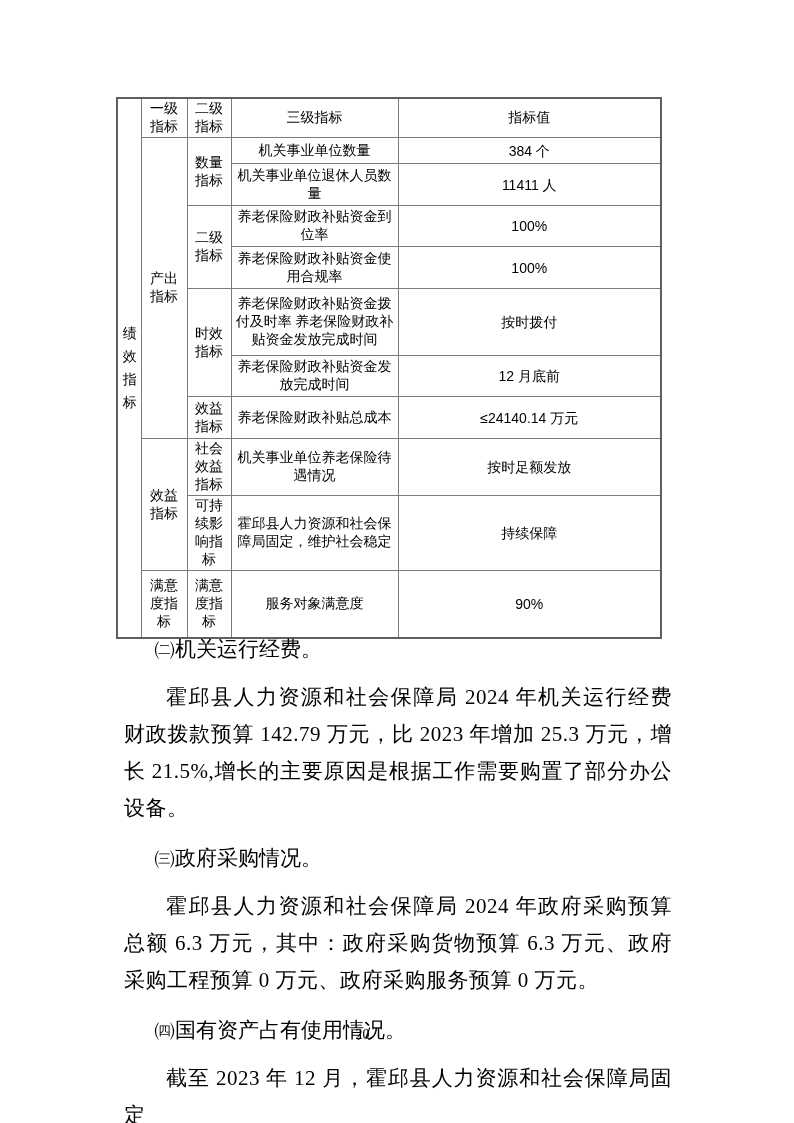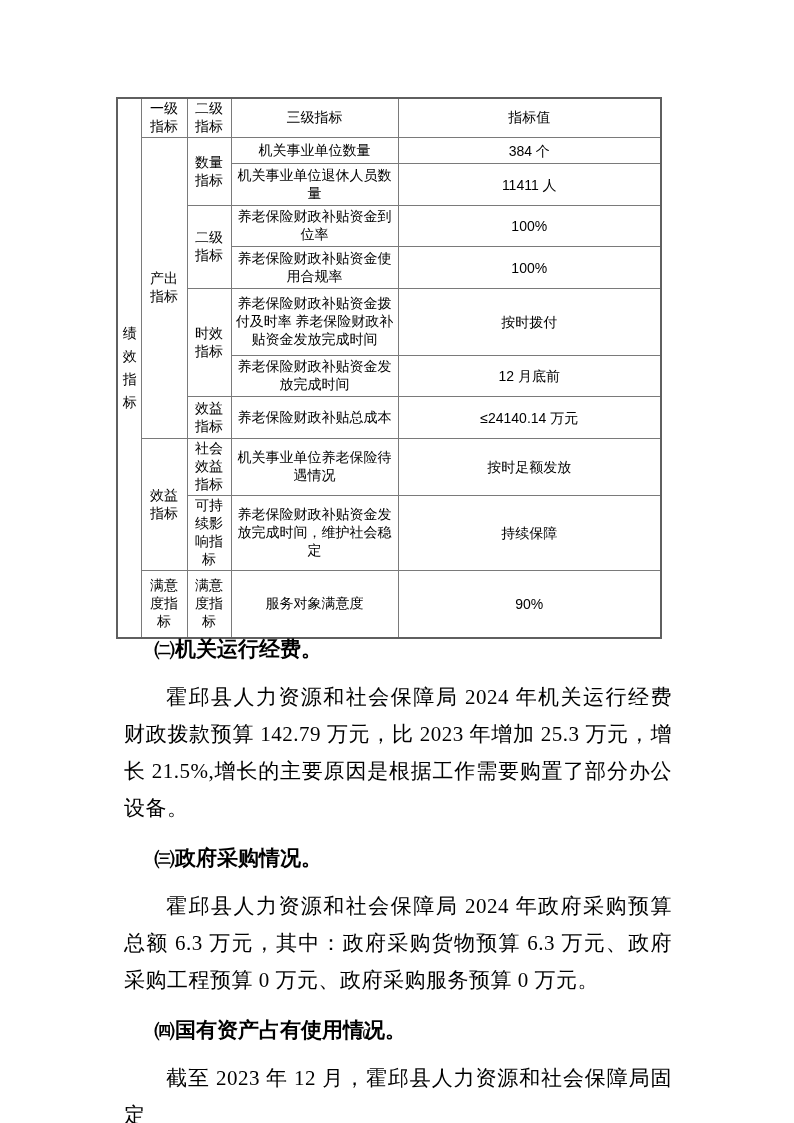--- a/index.html
+++ b/index.html
@@ -33,21 +33,21 @@
     font-family:"Liberation Sans", sans-serif;
     font-size:14px;
   }
   td.head-cell{line-height:16px;word-break:break-all;font-size:14px;}
   tr.rh-hdr{height:32px;}
   tr.rh-26{height:26px;} tr.rh-42{height:42px;} tr.rh-41{height:41px;}
   tr.rh-67{height:67px;} tr.rh-55{height:55px;margin-left:12px;}
   
   .body-text{position:absolute;left:112px;top:630px;width:572px;}
   .sec-heading{
-    margin:0;font-size:21px;line-height:37px;font-weight:bold;
+    margin:0;font-size:21px;line-height:37px;font-weight:normal;
     text-indent:2em;
     font-family:"Liberation Sans", sans-serif;
   }
   .body-text p{
     margin:12px;font-size:21px;line-height:37px;
     text-indent:2em;text-align:justify;text-justify:inter-ideograph;
     letter-spacing:0.5px;
   }
   .page-number{
     position:absolute;top:1026px;left:0;width:725px;
@@ -118,21 +118,21 @@
         </tr>
 
         <tr class="rh-42">
           <td class="lvl1-cell" rowspan="2">效益指标</td>
           <td class="lvl2-cell">社会效益指标</td>
           <td class="indicator-cell">机关事业单位养老保险待遇情况</td>
           <td class="value-cell">按时足额发放</td>
         </tr>
         <tr class="rh-55">
           <td class="lvl2-cell">可持续影响指标</td>
-          <td class="indicator-cell">养老保险财政补贴资金发放完成时间，维护社会稳定</td>
+          <td class="indicator-cell">霍邱县人力资源和社会保障局固定，维护社会稳定</td>
           <td class="value-cell">持续保障</td>
         </tr>
 
         <tr class="rh-67">
           <td class="lvl1-cell">满意度指标</td>
           <td class="lvl2-cell">满意度指标</td>
           <td class="indicator-cell">服务对象满意度</td>
           <td class="value-cell">90%</td>
         </tr>
       </tbody>

